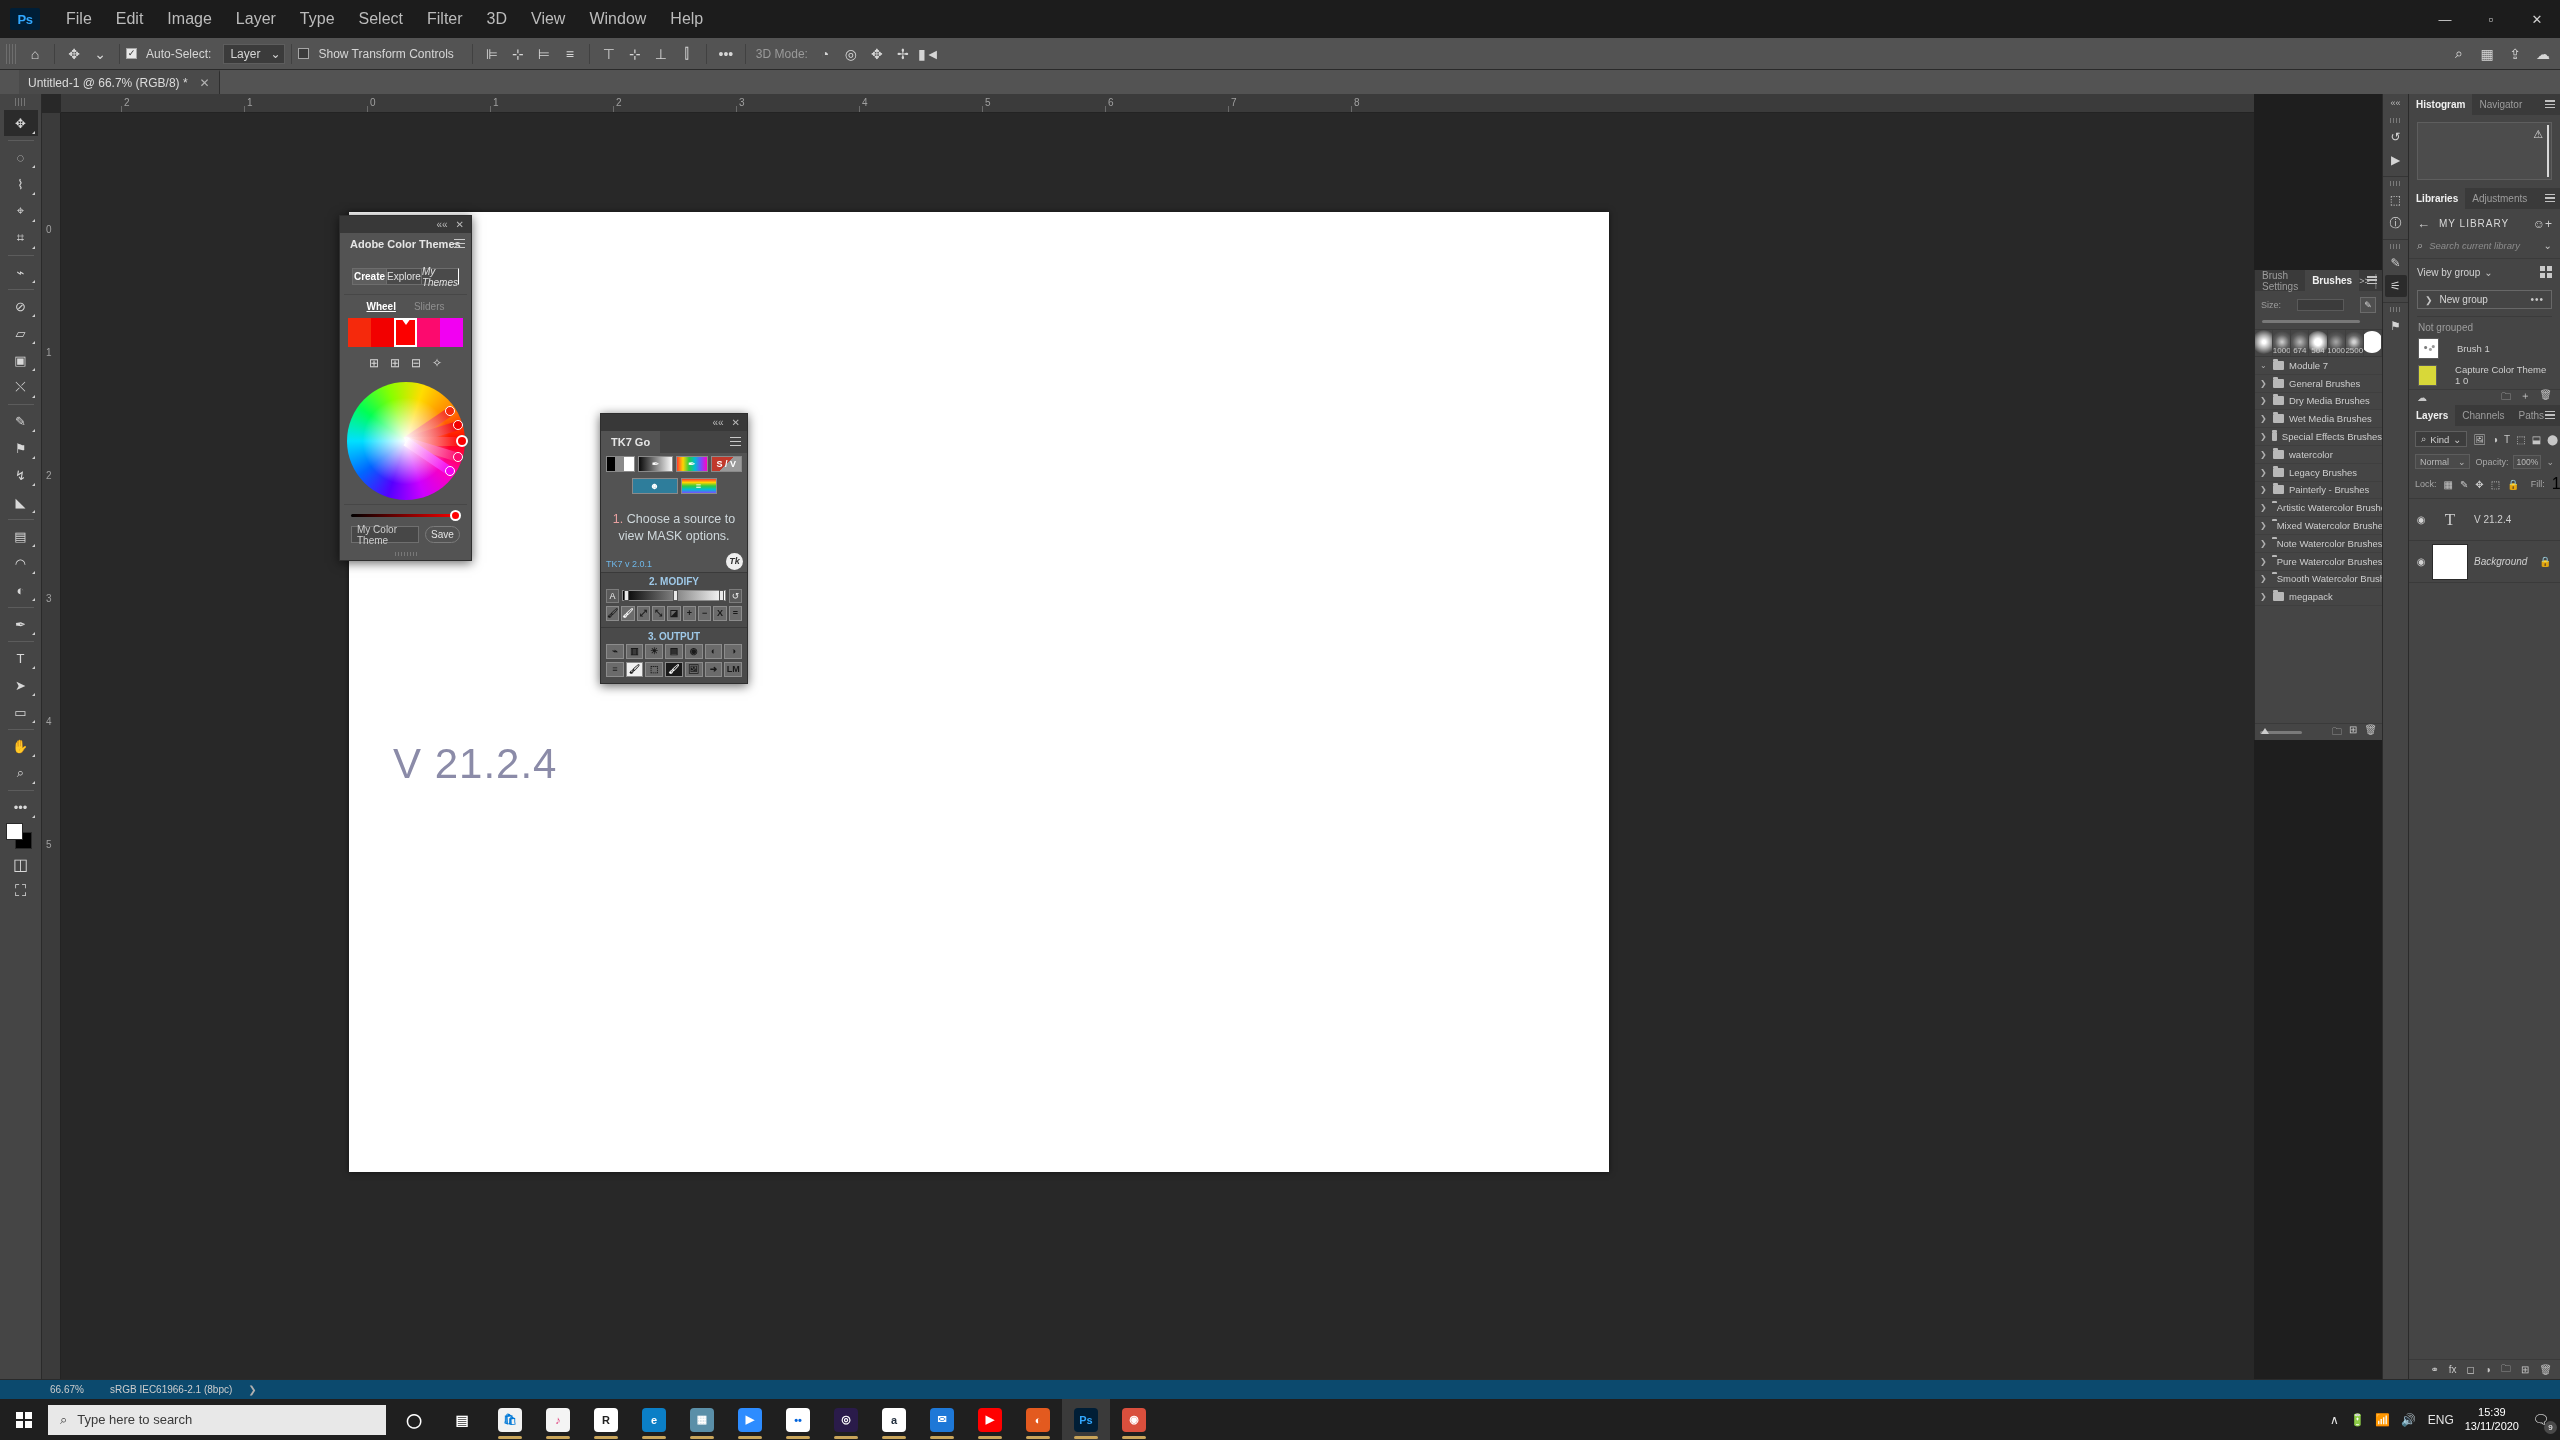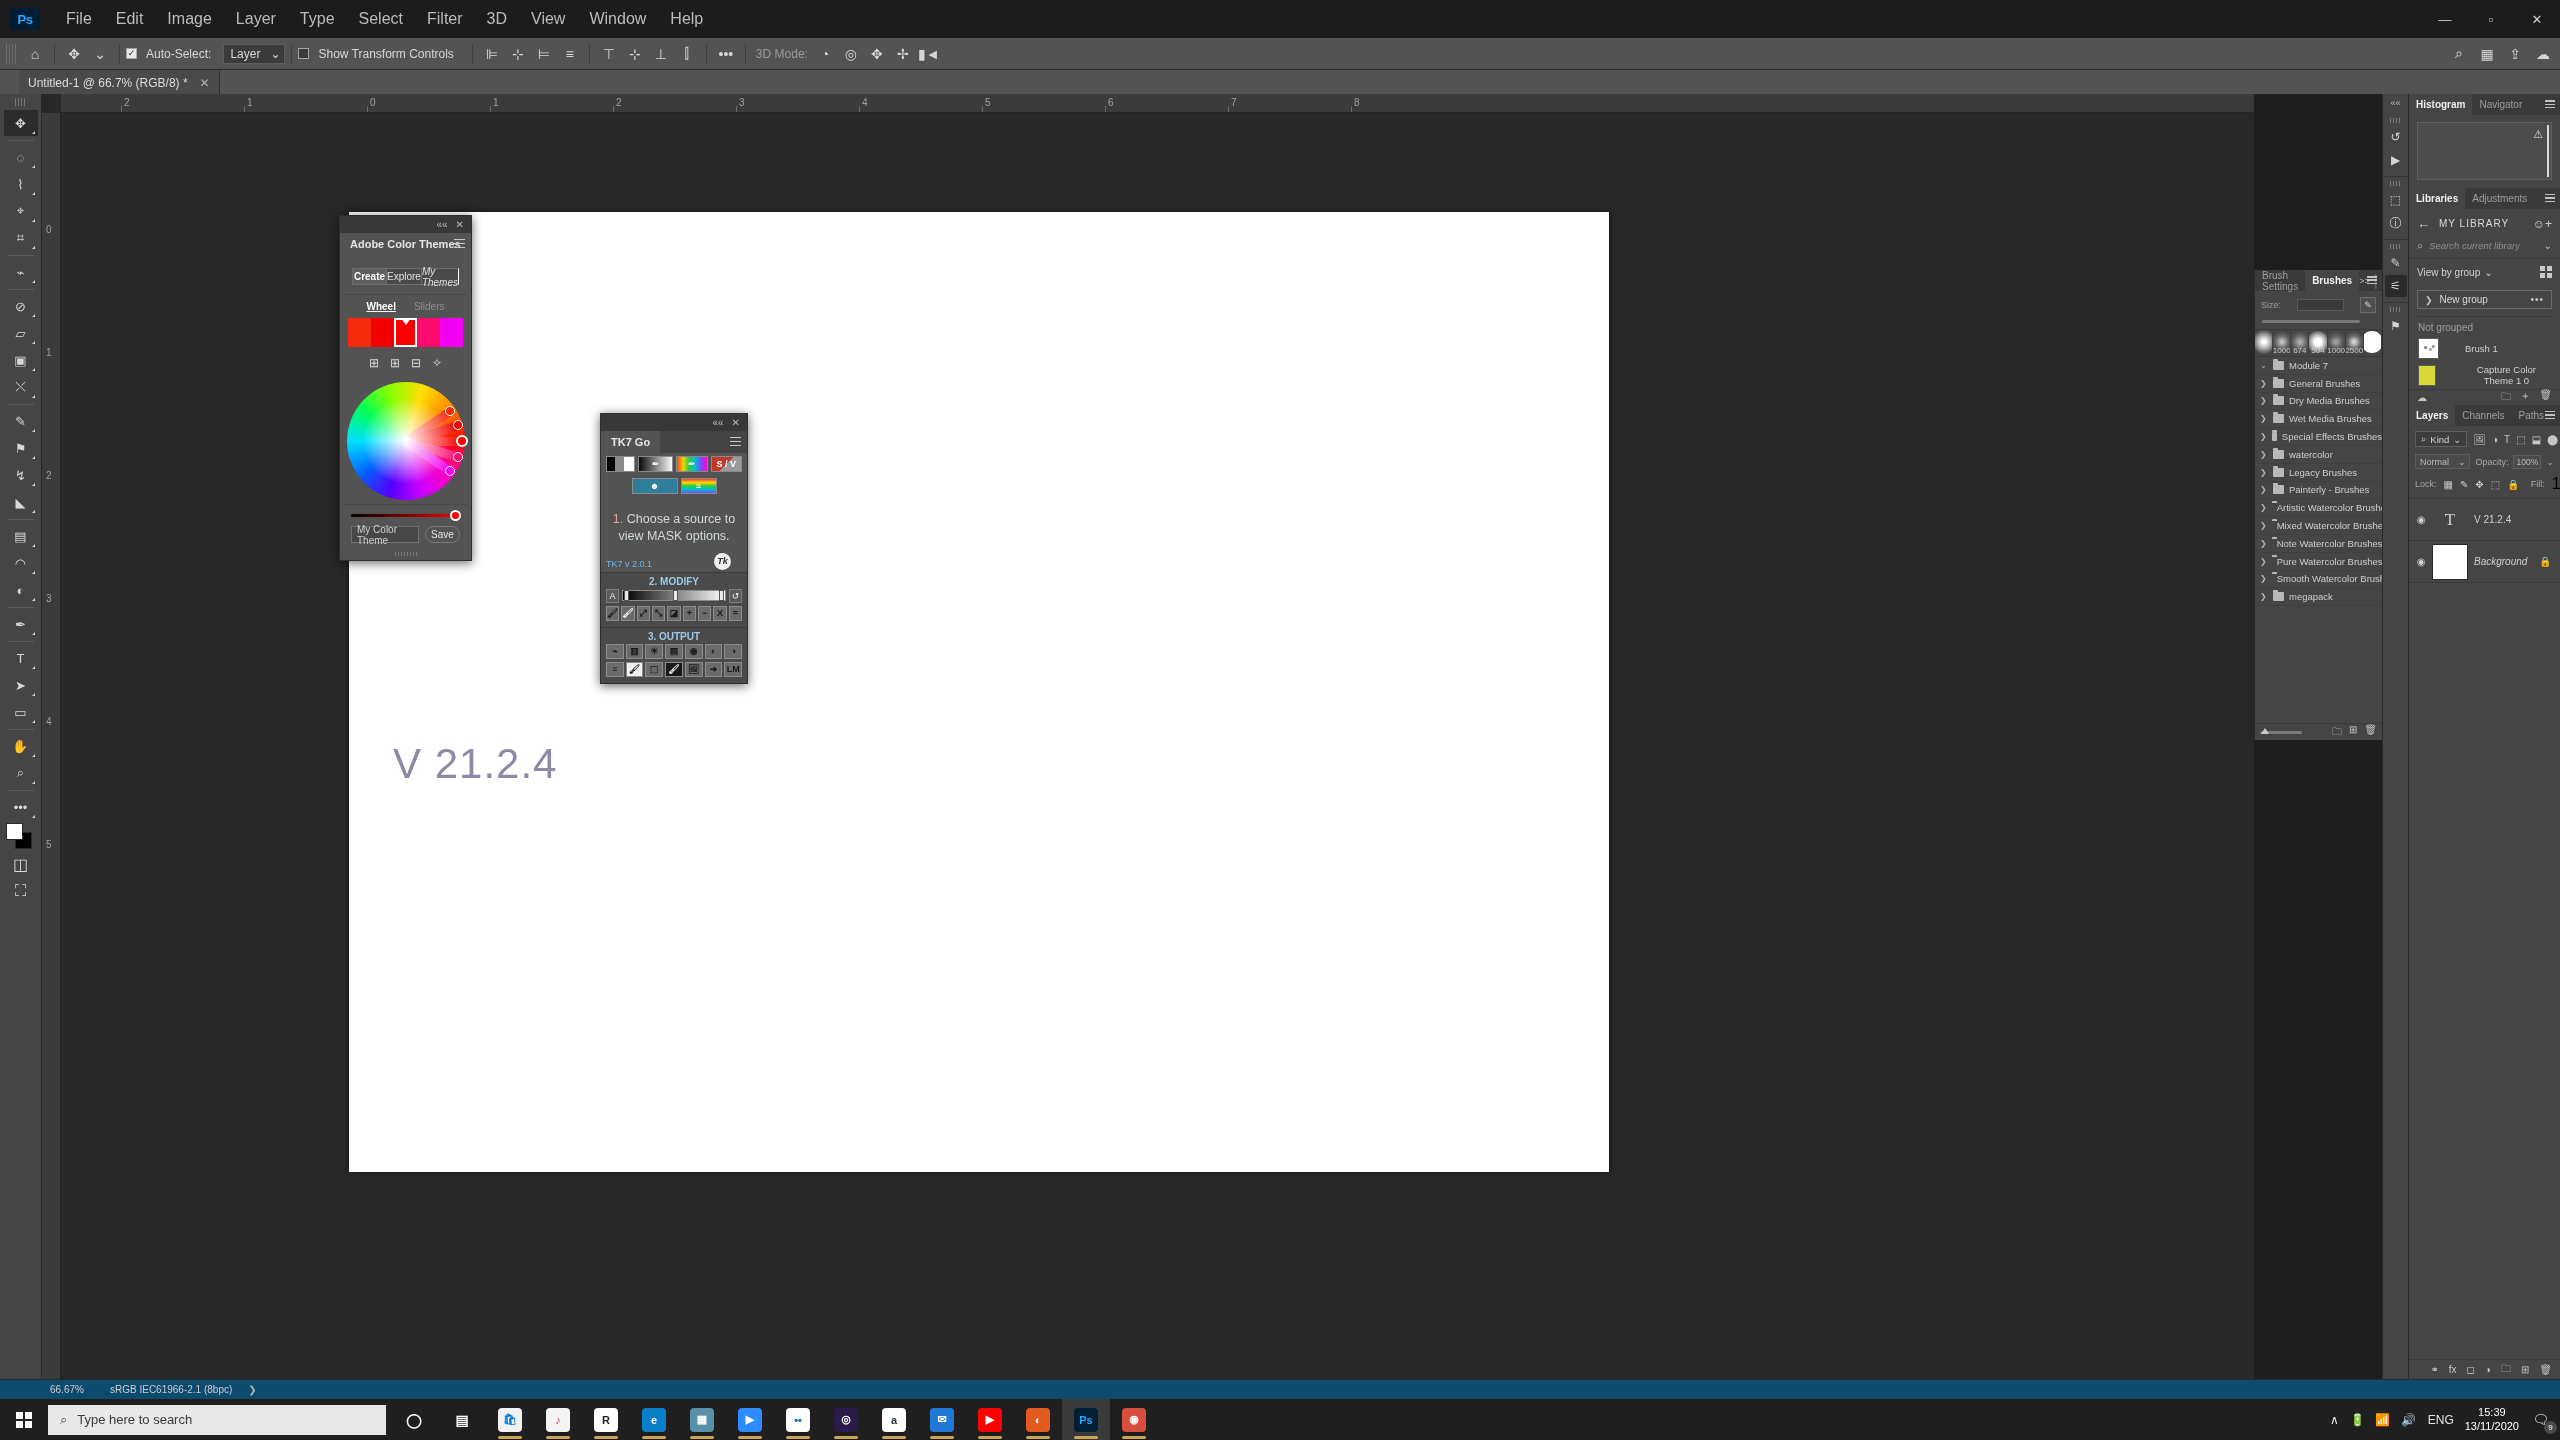--- a/index.html
+++ b/index.html
@@ -161,21 +161,21 @@
 
   
   #tk7 { width: 148px; }
   .tk-row { display: flex; gap: 3px; padding: 3px 5px; }
   .tk-btn { height: 16px; border: 1px solid #8a8a8a; display: flex; align-items: center;
     justify-content: center; font-size: 9px; color: #fff; overflow: hidden; position: relative; }
   .tk-instruct { color: #cfd8dc; font-size: 12.5px; text-align: center; padding: 14px 8px 10px;
     line-height: 1.35; }
   .tk-instruct b { color: #e8a0a0; font-weight: normal; }
   .tk-ver { color: #6fb7e8; font-size: 9px; padding: 4px 0 3px 5px; }
-  .tk-logo { position: absolute; right: 16px; bottom: 2px; width: 17px; height: 17px;
+  .tk-logo { position: absolute; right: 4px; bottom: 2px; width: 17px; height: 17px;
     border-radius: 50%; background: #efefef; color: #333; font-size: 9px; font-style: italic;
     display: flex; align-items: center; justify-content: center; font-weight: bold; }
   .tk-section { background: #4a4a4a; border-top: 1px solid #3a3a3a; padding-bottom: 3px; }
   .tk-sect-title { color: #9fc9e8; font-size: 10px; font-weight: bold; text-align: center; padding: 3px 0 2px; }
   .tk-modrow { display: flex; align-items: center; gap: 3px; padding: 0 5px 3px; }
   .tk-sq { width: 13px; height: 14px; background: #5a5a5a; border: 1px solid #7d7d7d;
     color: #ededed; font-size: 9px; display: flex; align-items: center; justify-content: center; }
   .tk-slider { flex: 1; height: 11px; background: linear-gradient(to right,#000,#fff);
     border: 1px solid #8a8a8a; position: relative; }
   .tk-handle { position: absolute; top: -1px; width: 5px; height: 11px; background: #e9e9e9;
@@ -253,21 +253,21 @@
   .lib-viewrow { display: flex; align-items: center; padding: 7px 8px; }
   .lib-viewrow .t { color: #d2d2d2; font-size: 10px; }
   .lib-grid-ico { margin-left: auto; display:grid; grid-template-columns: 5px 5px; gap:2px;}
   .lib-grid-ico i { background: #c9c9c9; height: 5px; display:block;}
   .lib-newgroup { margin: 5px 8px 0; height: 19px; border: 1px solid #686868;
     display: flex; align-items: center; padding: 0 7px; gap: 7px; }
   .lib-newgroup .t { color: #d6d6d6; font-size: 10px; }
   .lib-newgroup .dots { margin-left: auto; color: #c9c9c9; font-size: 10px; letter-spacing:1px;}
   .lib-hr { height:1px; background:#3b3b3b; margin: 7px 8px 0;}
   .lib-ng { color: #9d9d9d; font-size: 10px; padding: 5px 9px 3px; }
-  .lib-asset { display: flex; align-items: center; gap: 26px; padding: 2px 9px 3px; text-align: center; }
+  .lib-asset { display: flex; align-items: center; gap: 18px; padding: 2px 9px 3px; }
   .lib-thumb { width: 21px; height: 21px; border: 1px solid #5b5b5b; }
   .lib-asset .t { color: #cfcfcf; font-size: 9.5px; }
   .lib-foot { height: 16px; display: flex; align-items: center; padding: 0 8px;
     border-top: 1px solid #3b3b3b; color: #c7c7c7; font-size: 10px; }
   .lib-foot .r { margin-left: auto; display: flex; gap: 9px; }
 
   
   .ly-filter { display: flex; align-items: center; gap: 6px; padding: 5px 6px; }
   .ly-kind { height: 16px; background: #3d3d3d; border: 1px solid #5f5f5f; display: flex;
     align-items: center; gap: 4px; padding: 0 5px; color: #cfcfcf; font-size: 9.5px; }

